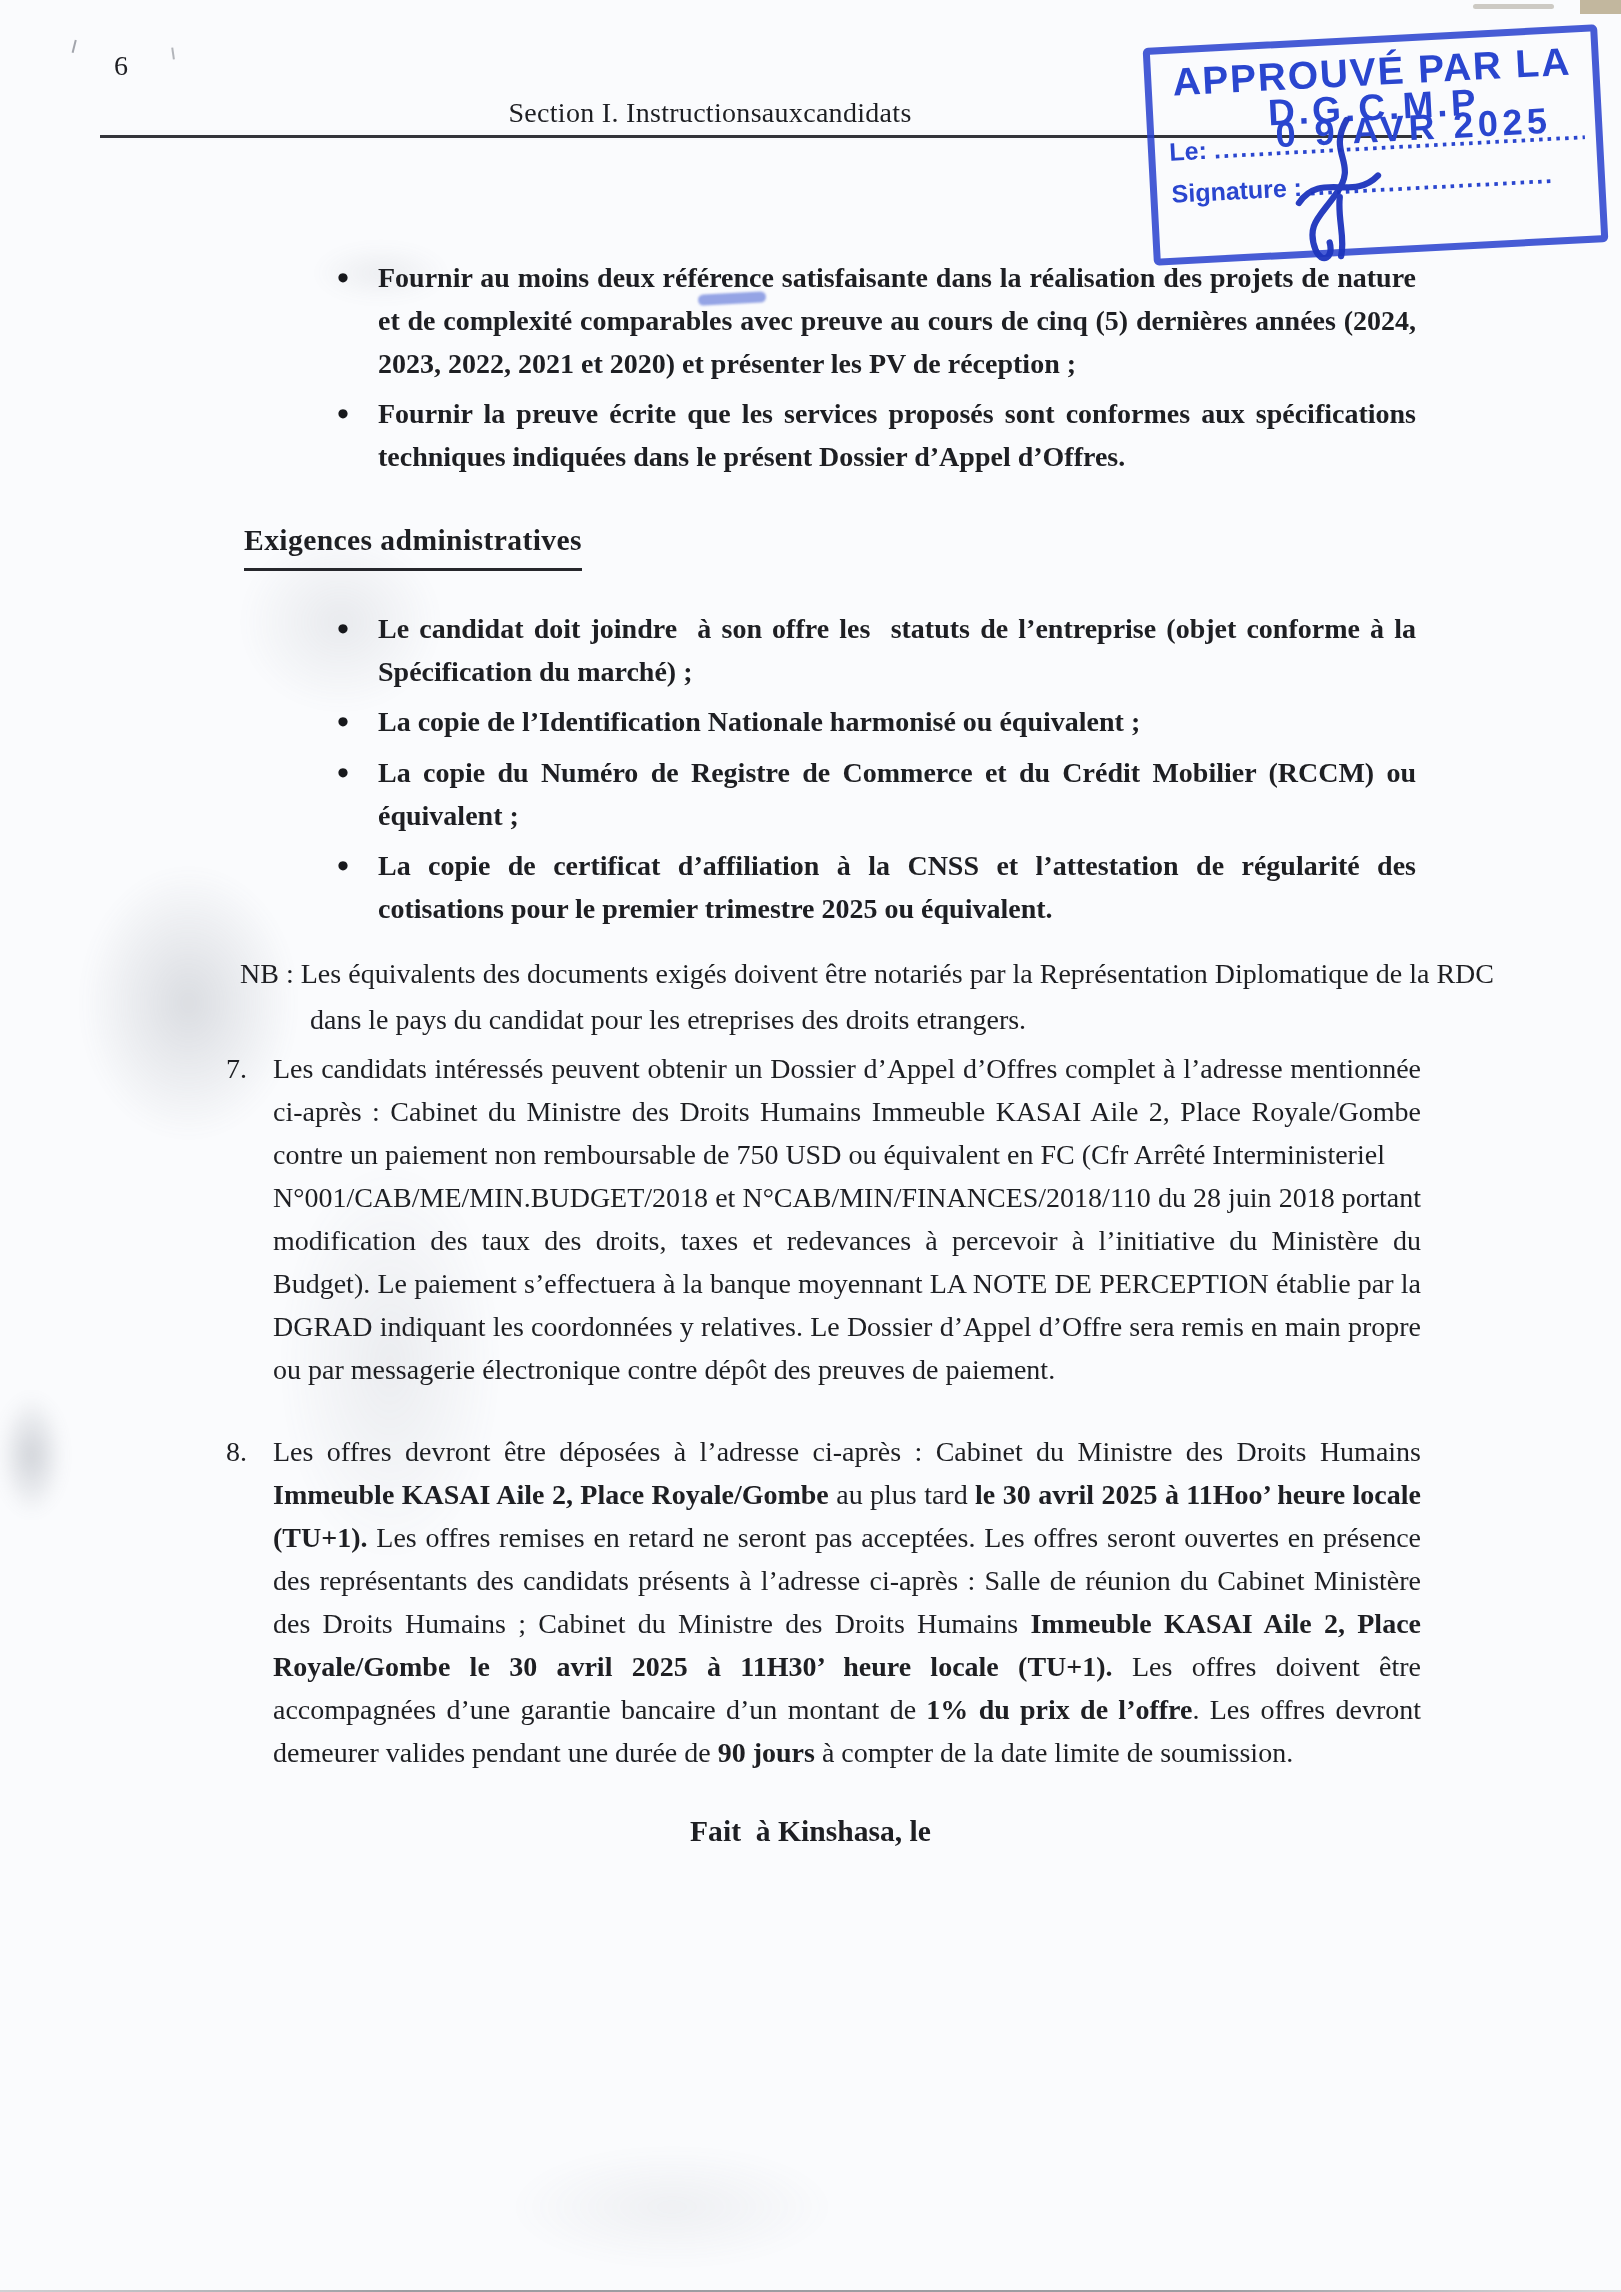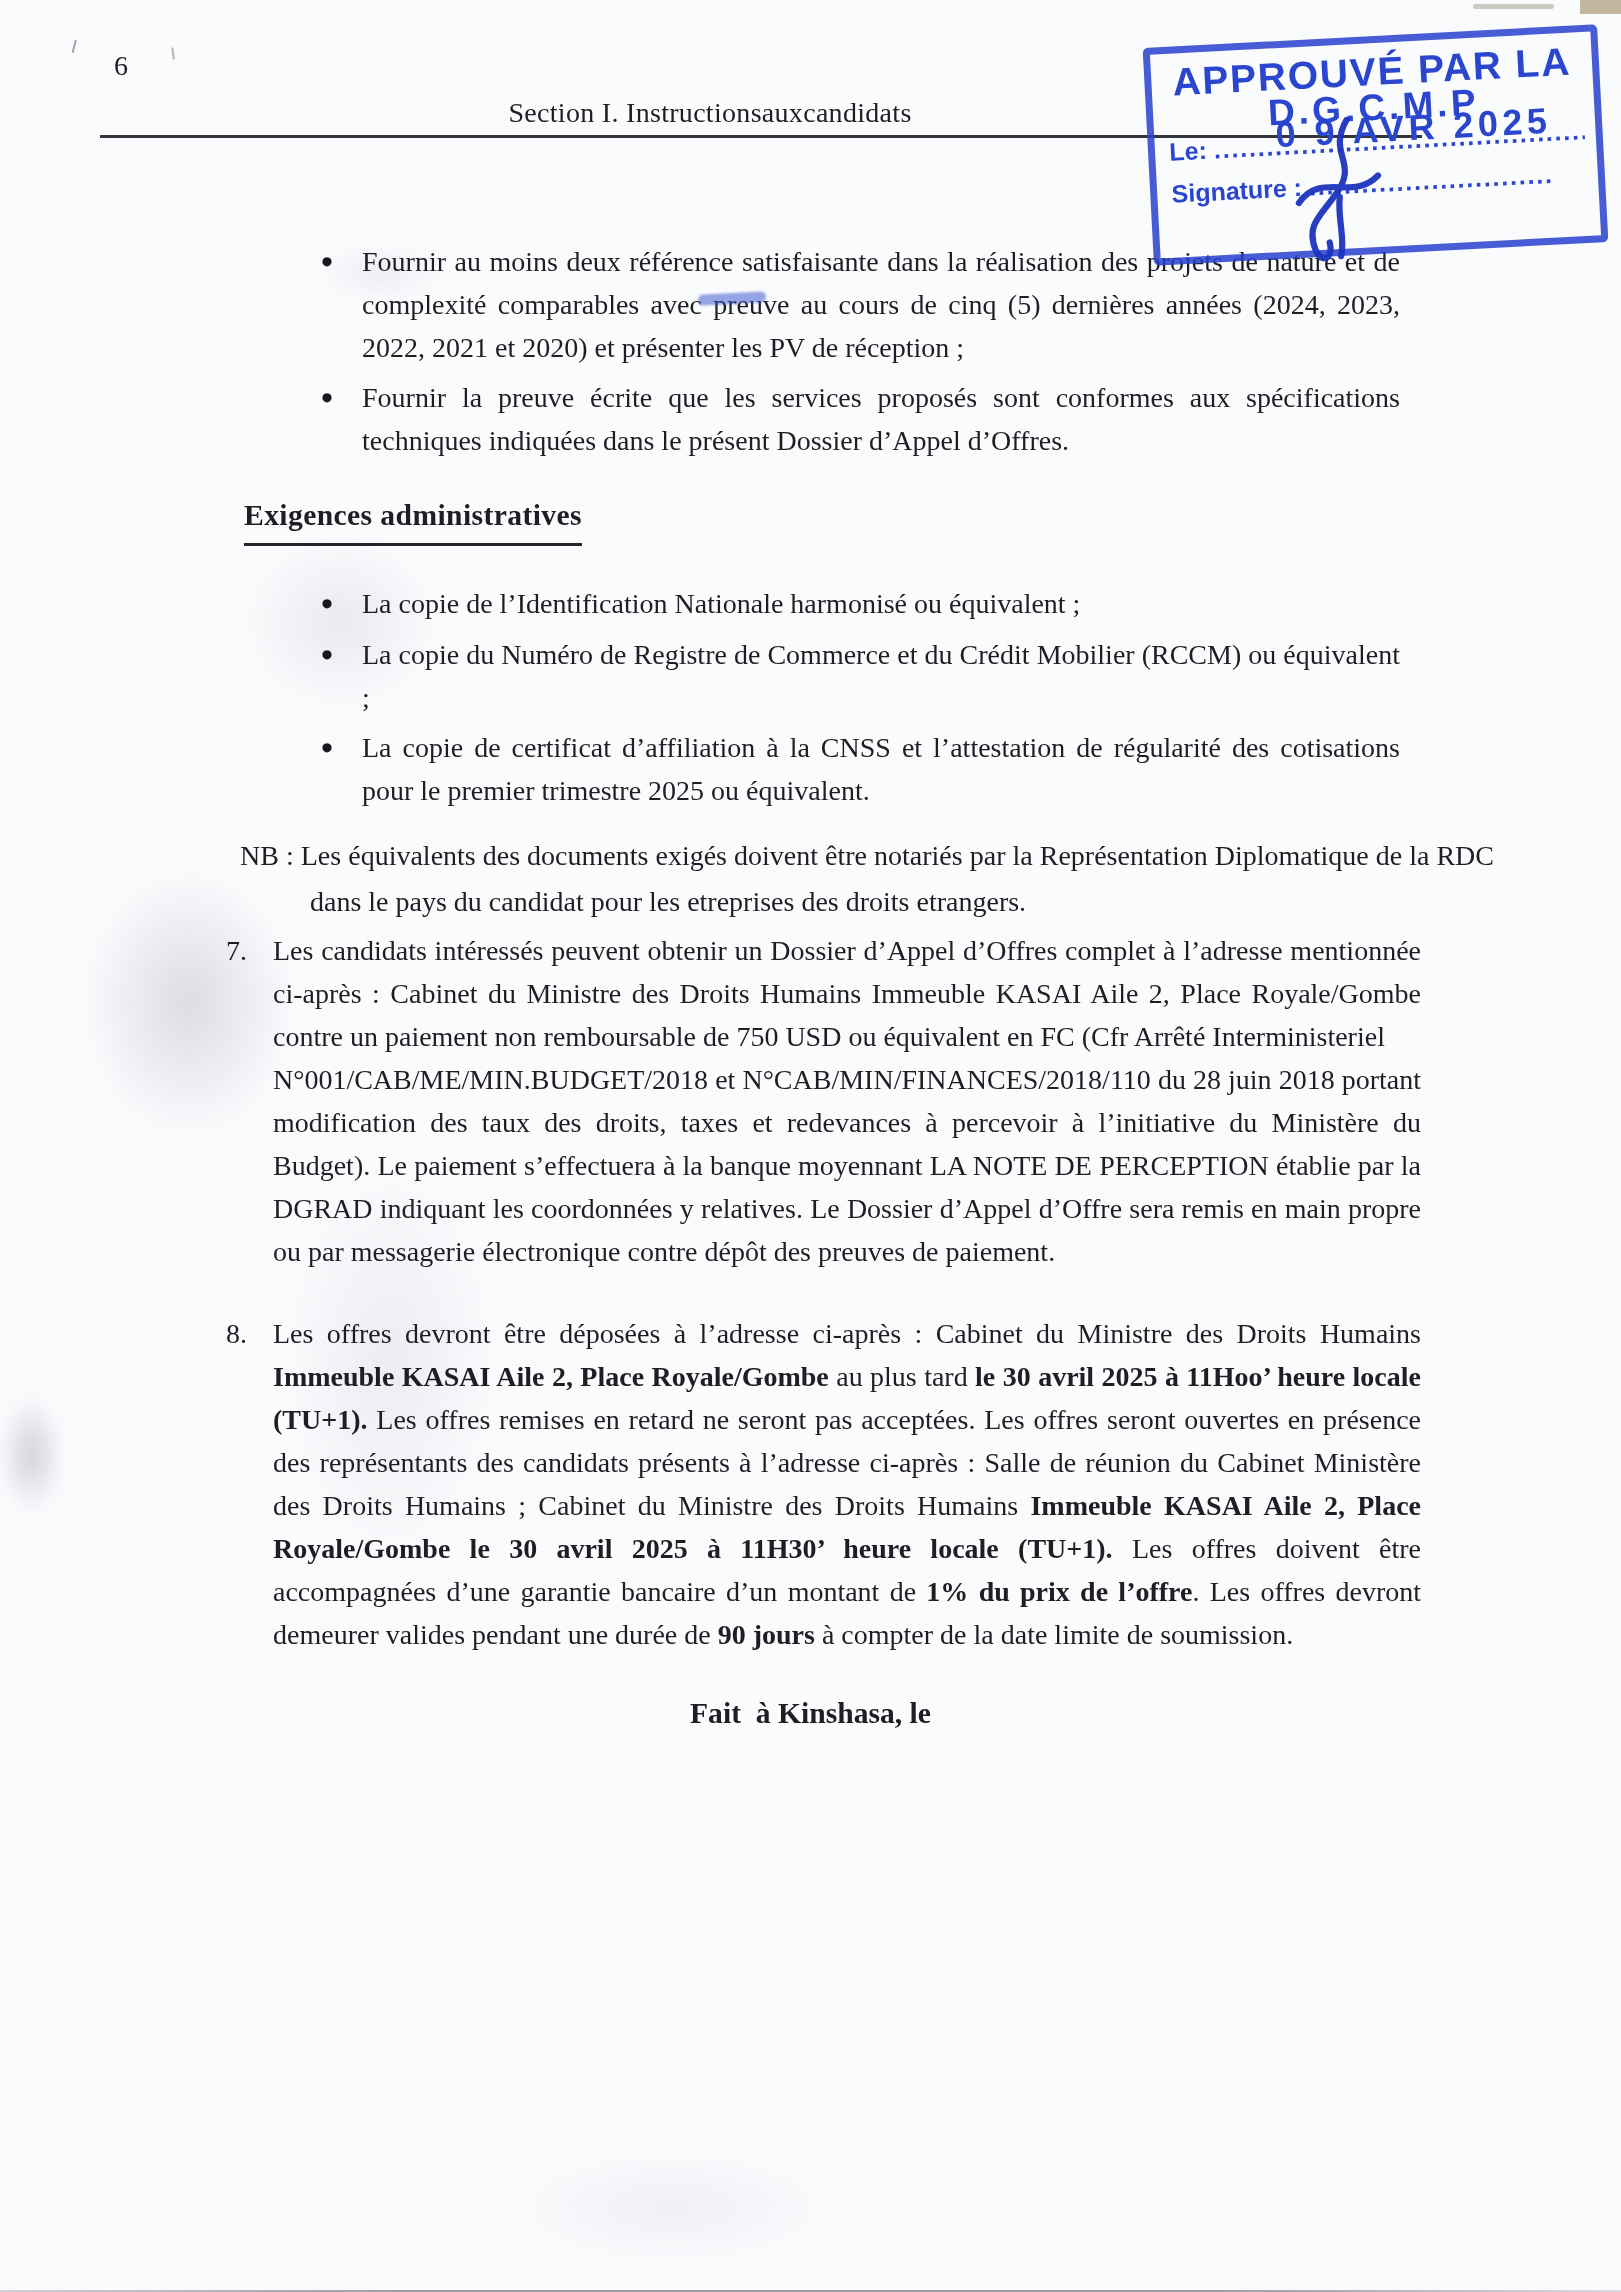--- a/index.html
+++ b/index.html
@@ -27,21 +27,21 @@
   .stamp-line2 { margin-top:-7.2px; text-align:center; font-size:37px; font-weight:bold; letter-spacing:3.6px; }
   .stamp-date { position:relative; margin:-14.3px 10.7px 0 14.3px; font-size:25px; font-weight:bold; white-space:nowrap; overflow:hidden; height:52px; line-height:52px; }
   .stamp-date .dots, .stamp-sig .dots { letter-spacing:1.8px; }
   .stamp-date .date-big { position:absolute; left:107px; top:-10.7px; font-size:36px; letter-spacing:4.5px; }
   .stamp-sig { margin:1.8px 10.7px 0 14.3px; font-size:25px; font-weight:bold; white-space:nowrap; overflow:hidden; }
   .scribble { position:absolute; left:116px; top:70px; overflow:visible; z-index:7; }
 
   
   .body { position:absolute; left:0; top:240px; width:1621px; z-index:2; }
 
-  .bullets { list-style:none; margin:0; padding:0 0 0 315px; width:1085px; }
+  .bullets { list-style:none; margin:16px; padding:0 0 0 315px; width:1085px;font-weight:bold; }
   .bullets li {
     position:relative; padding-left:47px; font-size:28px; line-height:43px;
     text-align:justify; white-space:pre-wrap; margin-bottom:7.2px;
   }
   .bullets li::before { content:"●"; position:absolute; left:5.4px; top:0; font-size:21.5px; line-height:43px; color:#17181c; }
   .admin { margin-top:36px; }
 
   .admin-h {
     display:inline-block; margin:30px 0 0 244px; font-size:29.6px; font-weight:bold;
     border-bottom:3.6px solid #26272c; padding-bottom:11px; letter-spacing:0.4px;
@@ -114,20 +114,21 @@
 
   <div class="body">
     <ul class="bullets qual">
         <li>Fournir au moins deux référence satisfaisante dans la réalisation des projets de nature et de complexité comparables avec preuve au cours de cinq (5) dernières années (2024, 2023, 2022, 2021 et 2020) et présenter les PV de réception ;</li>
         <li>Fournir la preuve écrite que les services proposés sont conformes aux spécifications techniques indiquées dans le présent Dossier d’Appel d’Offres.</li>
       </ul>
 
     <h2 class="admin-h">Exigences administratives</h2>
 
     <ul class="bullets admin">
+        <li>Le candidat doit joindre  à son offre les  statuts de l’entreprise (objet conforme à la Spécification du marché) ;</li>
         <li>La copie de l’Identification Nationale harmonisé ou équivalent ;</li>
         <li>La copie du Numéro de Registre de Commerce et du Crédit Mobilier (RCCM) ou équivalent ;</li>
         <li>La copie de certificat d’affiliation à la CNSS et l’attestation de régularité des cotisations pour le premier trimestre 2025 ou équivalent.</li>
       </ul>
 
     <p class="nb"><span>NB : </span><span>Les équivalents des documents exigés doivent être notariés par la Représentation Diplomatique de la RDC dans le pays du candidat pour les etreprises des droits etrangers.</span></p>
 
     <div class="numbered">
         <div class="num">7.</div>
         <div class="ntext"><span class="seg">Les candidats intéressés peuvent obtenir un Dossier d’Appel d’Offres complet à l’adresse mentionnée ci-après : Cabinet du Ministre des Droits Humains Immeuble KASAI Aile 2, Place Royale/Gombe contre un paiement non remboursable de 750 USD ou équivalent en FC (Cfr Arrêté Interministeriel

